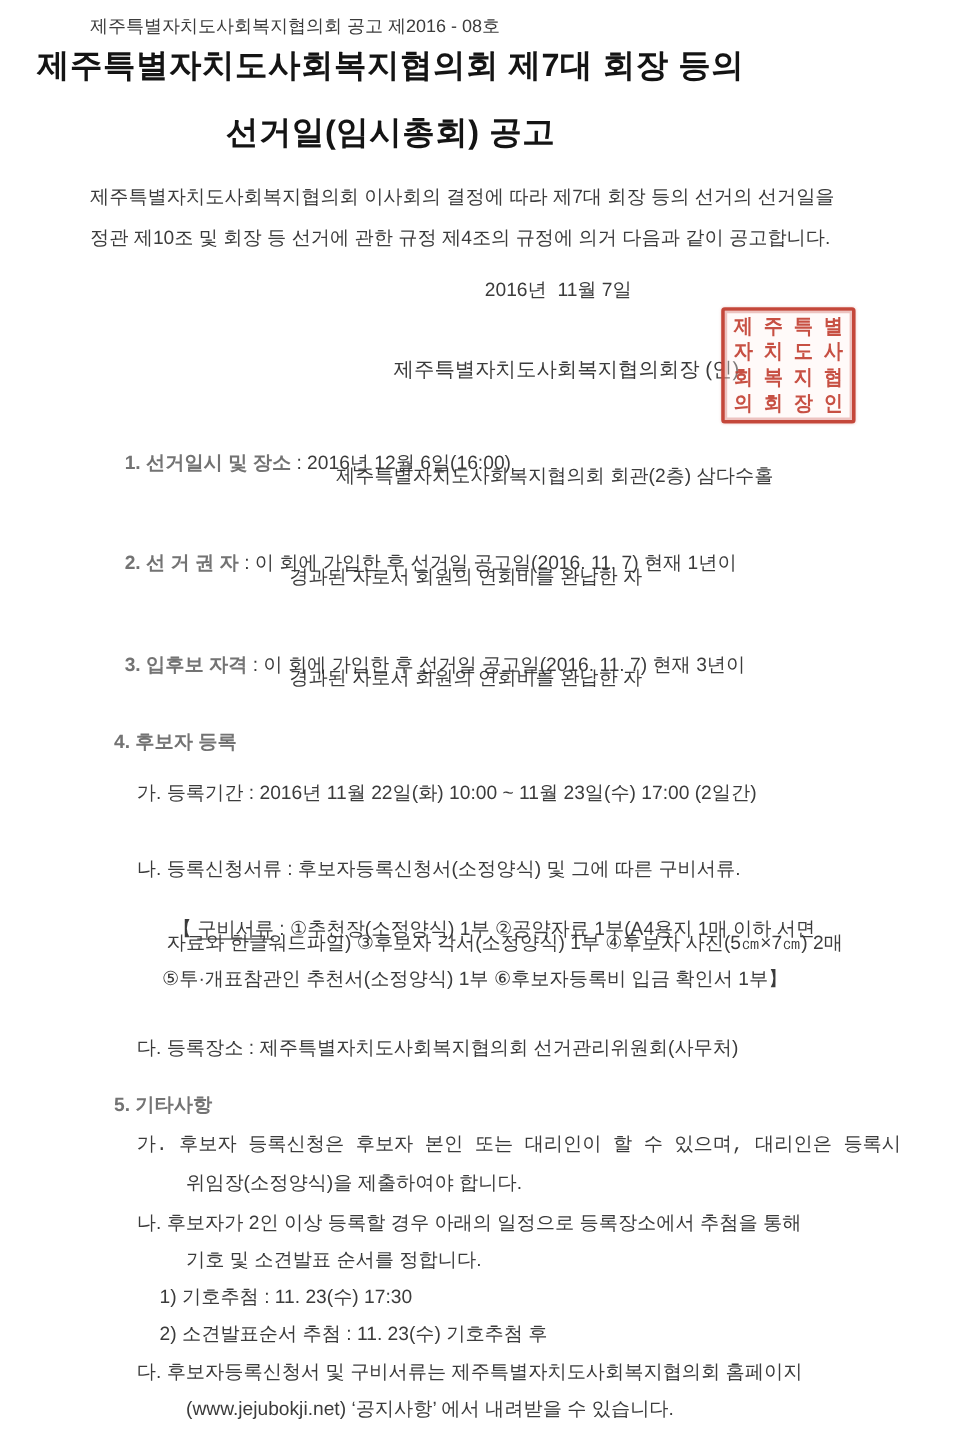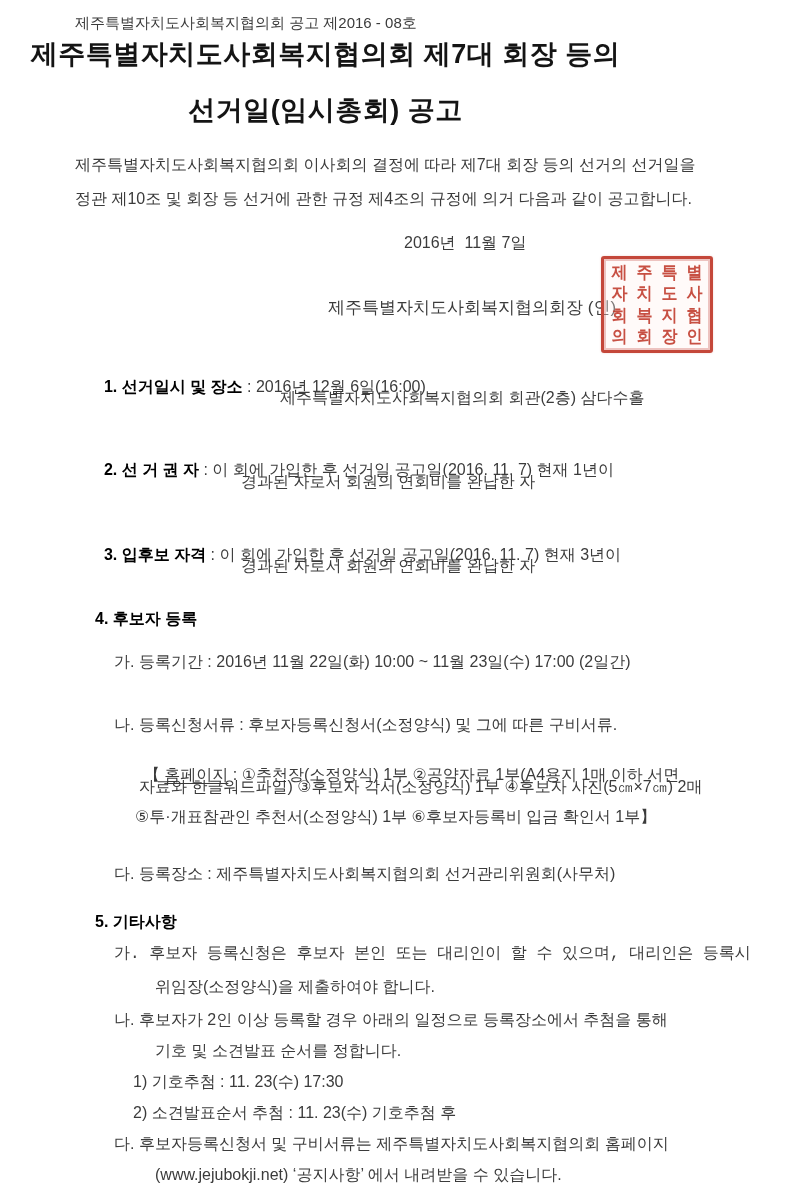--- a/index.html
+++ b/index.html
@@ -5,21 +5,21 @@
   html,body{margin:0;padding:0;}
   body{
     width:794px;height:1200px;position:relative;background:#ffffff;
     font-family:"Liberation Sans","DejaVu Sans",sans-serif;
     color:#3b3b3b;overflow:hidden;
   }
   .line{position:absolute;white-space:pre;font-size:16px;line-height:1.2;color:#3b3b3b;}
   .fs15{font-size:15px;}
   .fs17{font-size:17px;}
   .title{left:0;width:651px;text-align:center;font-weight:bold;font-size:27px;color:#141414;letter-spacing:.5px;}
-  .sec-label{font-weight:bold;color:#000000;}
+  .sec-label{font-weight:bold;color:#737373;}
   .underline{text-decoration:underline;text-underline-offset:3px;}
   
   .seal{
     position:absolute;left:601px;top:256px;width:112px;height:97px;
     border:3px solid #c4473a;border-radius:3px;
     box-shadow:inset 0 0 0 2px rgba(196,71,58,.30), 0 0 2px rgba(196,71,58,.25);
     display:grid;grid-template-columns:repeat(4,1fr);grid-template-rows:repeat(4,1fr);
     padding:3px;box-sizing:border-box;background:rgba(255,240,238,.35);
   }
   .seal span{
@@ -71,21 +71,21 @@
 
 <div class="line" style="left:95px;top:526px;">
   <span class="sec-label">3. 입후보 자격</span><span> : </span><span>이 회에 가입한 후 선거일 공고일(2016. 11. 7) 현재 3년이</span>
 </div>
 <div class="line" style="left:241px;top:556px;">경과된 자로서 회원의 연회비를 완납한 자</div>
 
 <div class="line sec-label" style="left:95px;top:609px;">4. 후보자 등록</div>
 <div class="line" style="left:114px;top:652px;">가. 등록기간 : 2016년 11월 22일(화) 10:00 ~ 11월 23일(수) 17:00 (2일간)</div>
 <div class="line" style="left:114px;top:715px;">나. 등록신청서류 : 후보자등록신청서(소정양식) 및 그에 따른 구비서류.</div>
 <div class="line" style="left:135px;top:746px;">
-  <span>【 </span><span class="underline">홈페이지</span><span> : ①추천장(소정양식) 1부 ②공약자료 1부(A4용지 1매 이하 서면</span>
+  <span>【 </span><span class="underline">구비서류</span><span> : ①추천장(소정양식) 1부 ②공약자료 1부(A4용지 1매 이하 서면</span>
 </div>
 <div class="line" style="left:139px;top:777px;">자료와 한글워드파일) ③후보자 각서(소정양식) 1부 ④후보자 사진(5㎝×7㎝) 2매</div>
 <div class="line" style="left:135px;top:807px;">⑤투·개표참관인 추천서(소정양식) 1부 ⑥후보자등록비 입금 확인서 1부】</div>
 <div class="line" style="left:114px;top:864px;">다. 등록장소 : 제주특별자치도사회복지협의회 선거관리위원회(사무처)</div>
 
 <div class="line sec-label" style="left:95px;top:912px;">5. 기타사항</div>
 <div class="line" style="left:114px;top:945px;font-family:Liberation Mono, monospace;">가. 후보자 등록신청은 후보자 본인 또는 대리인이 할 수 있으며, 대리인은 등록시</div>
 <div class="line" style="left:155px;top:977px;">위임장(소정양식)을 제출하여야 합니다.</div>
 <div class="line" style="left:114px;top:1010px;">나. 후보자가 2인 이상 등록할 경우 아래의 일정으로 등록장소에서 추첨을 통해</div>
 <div class="line" style="left:155px;top:1041px;">기호 및 소견발표 순서를 정합니다.</div>

